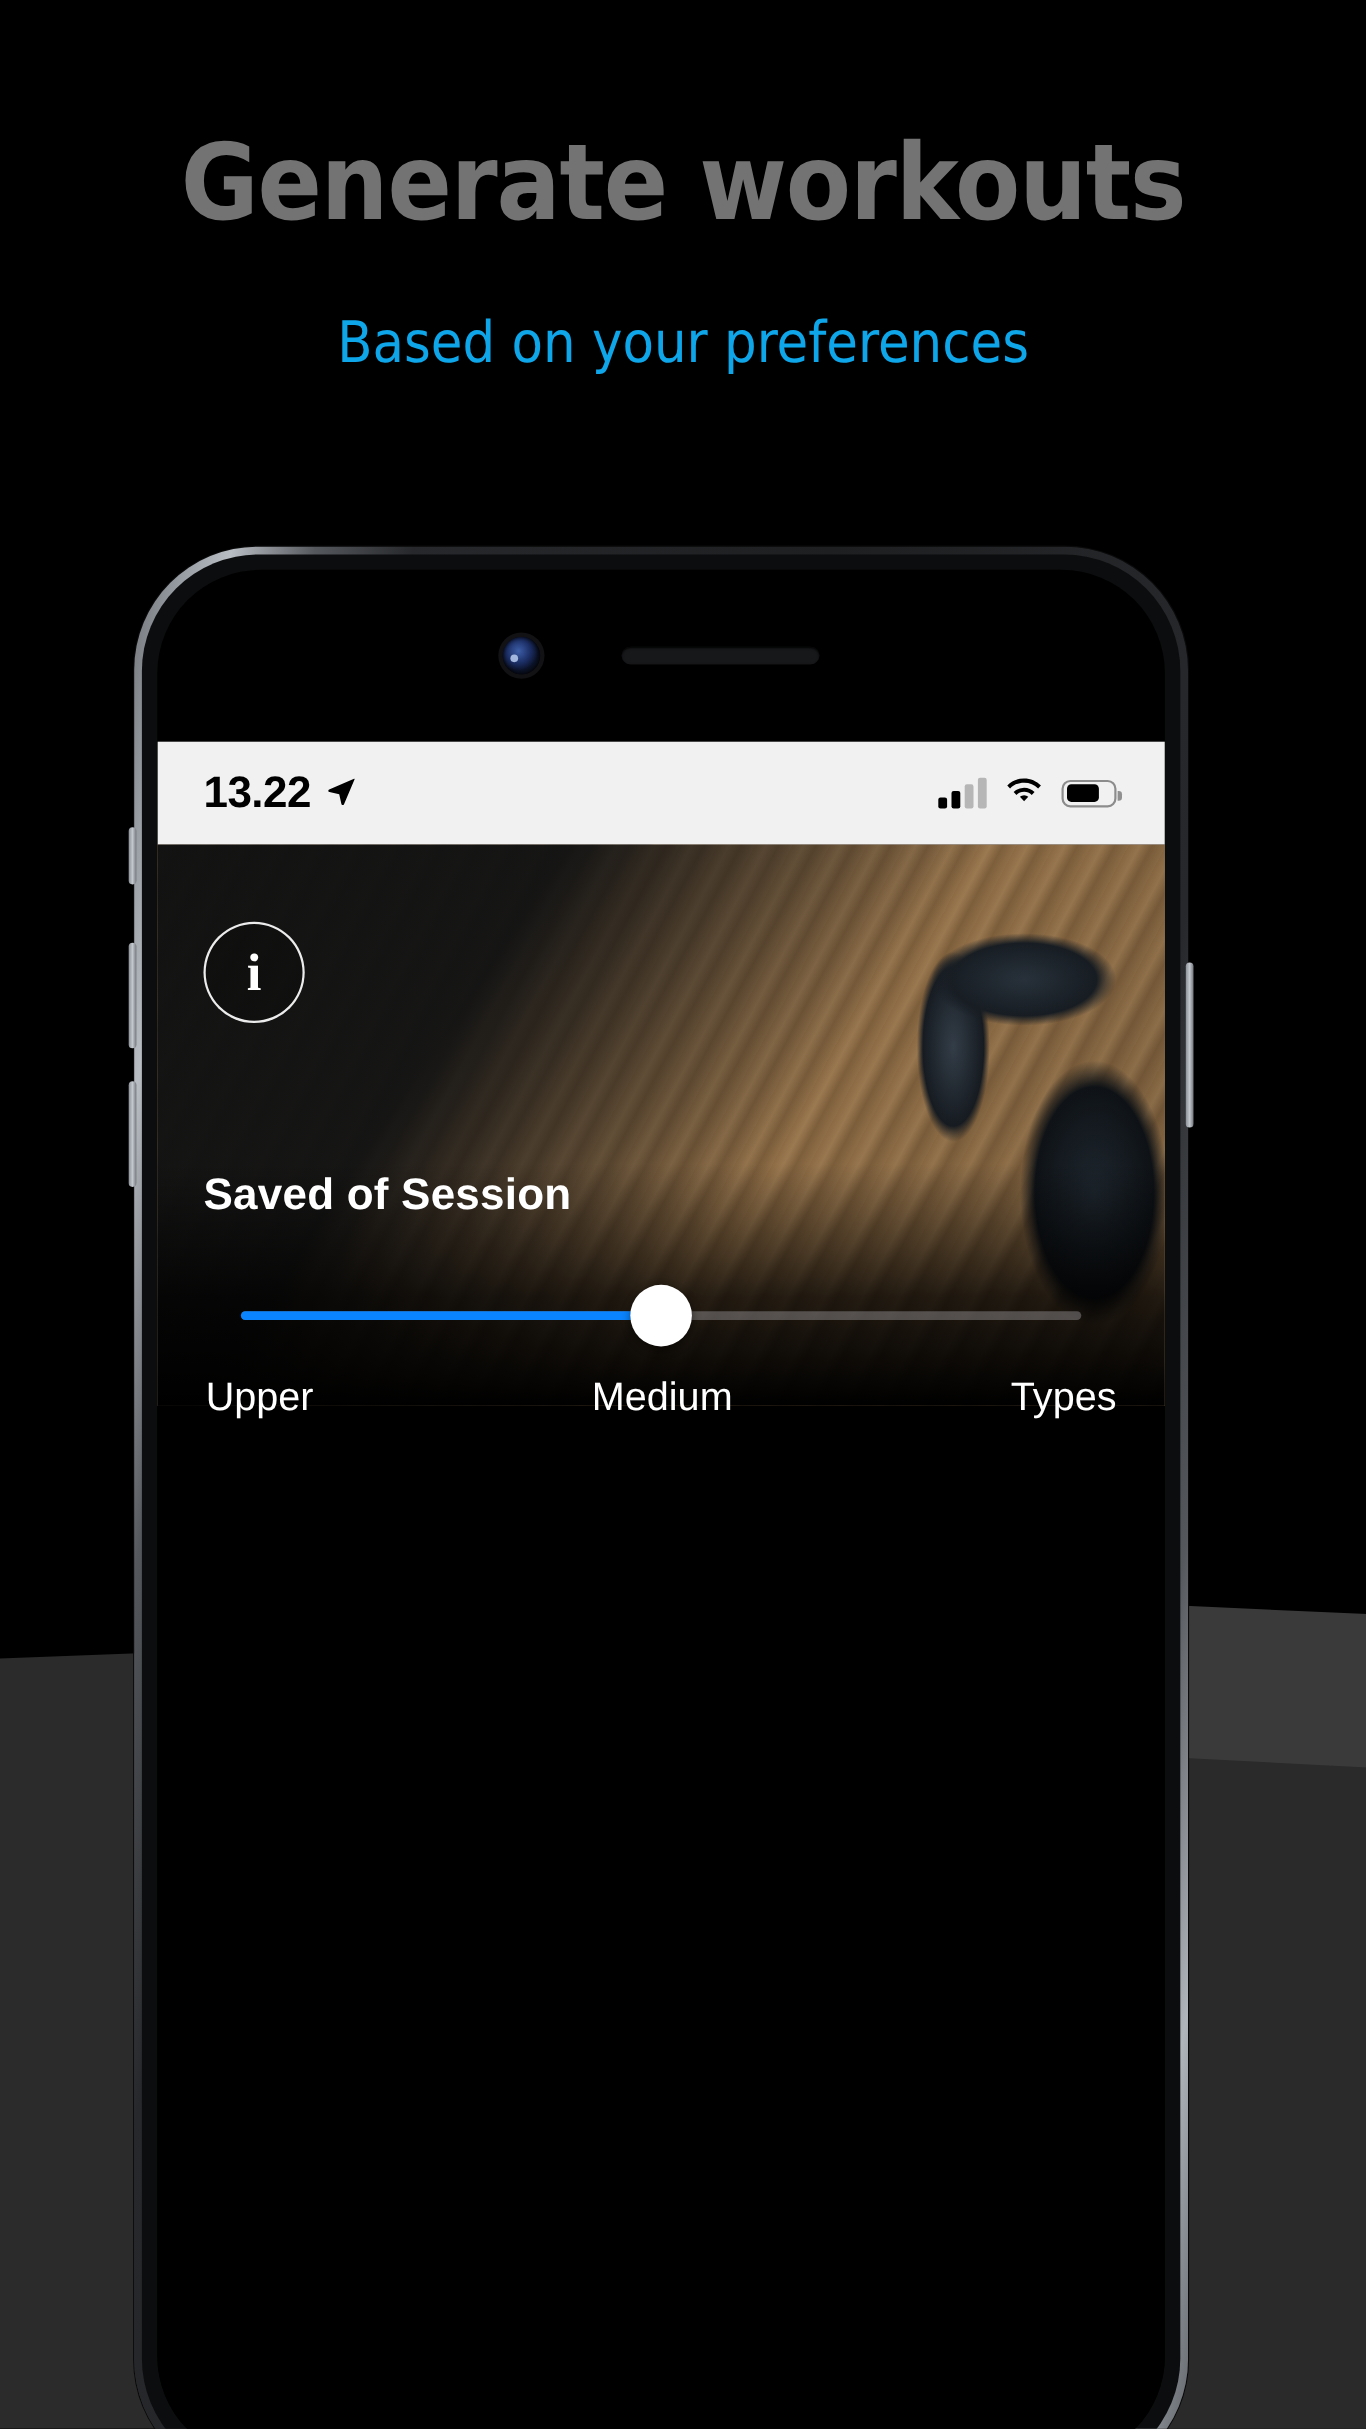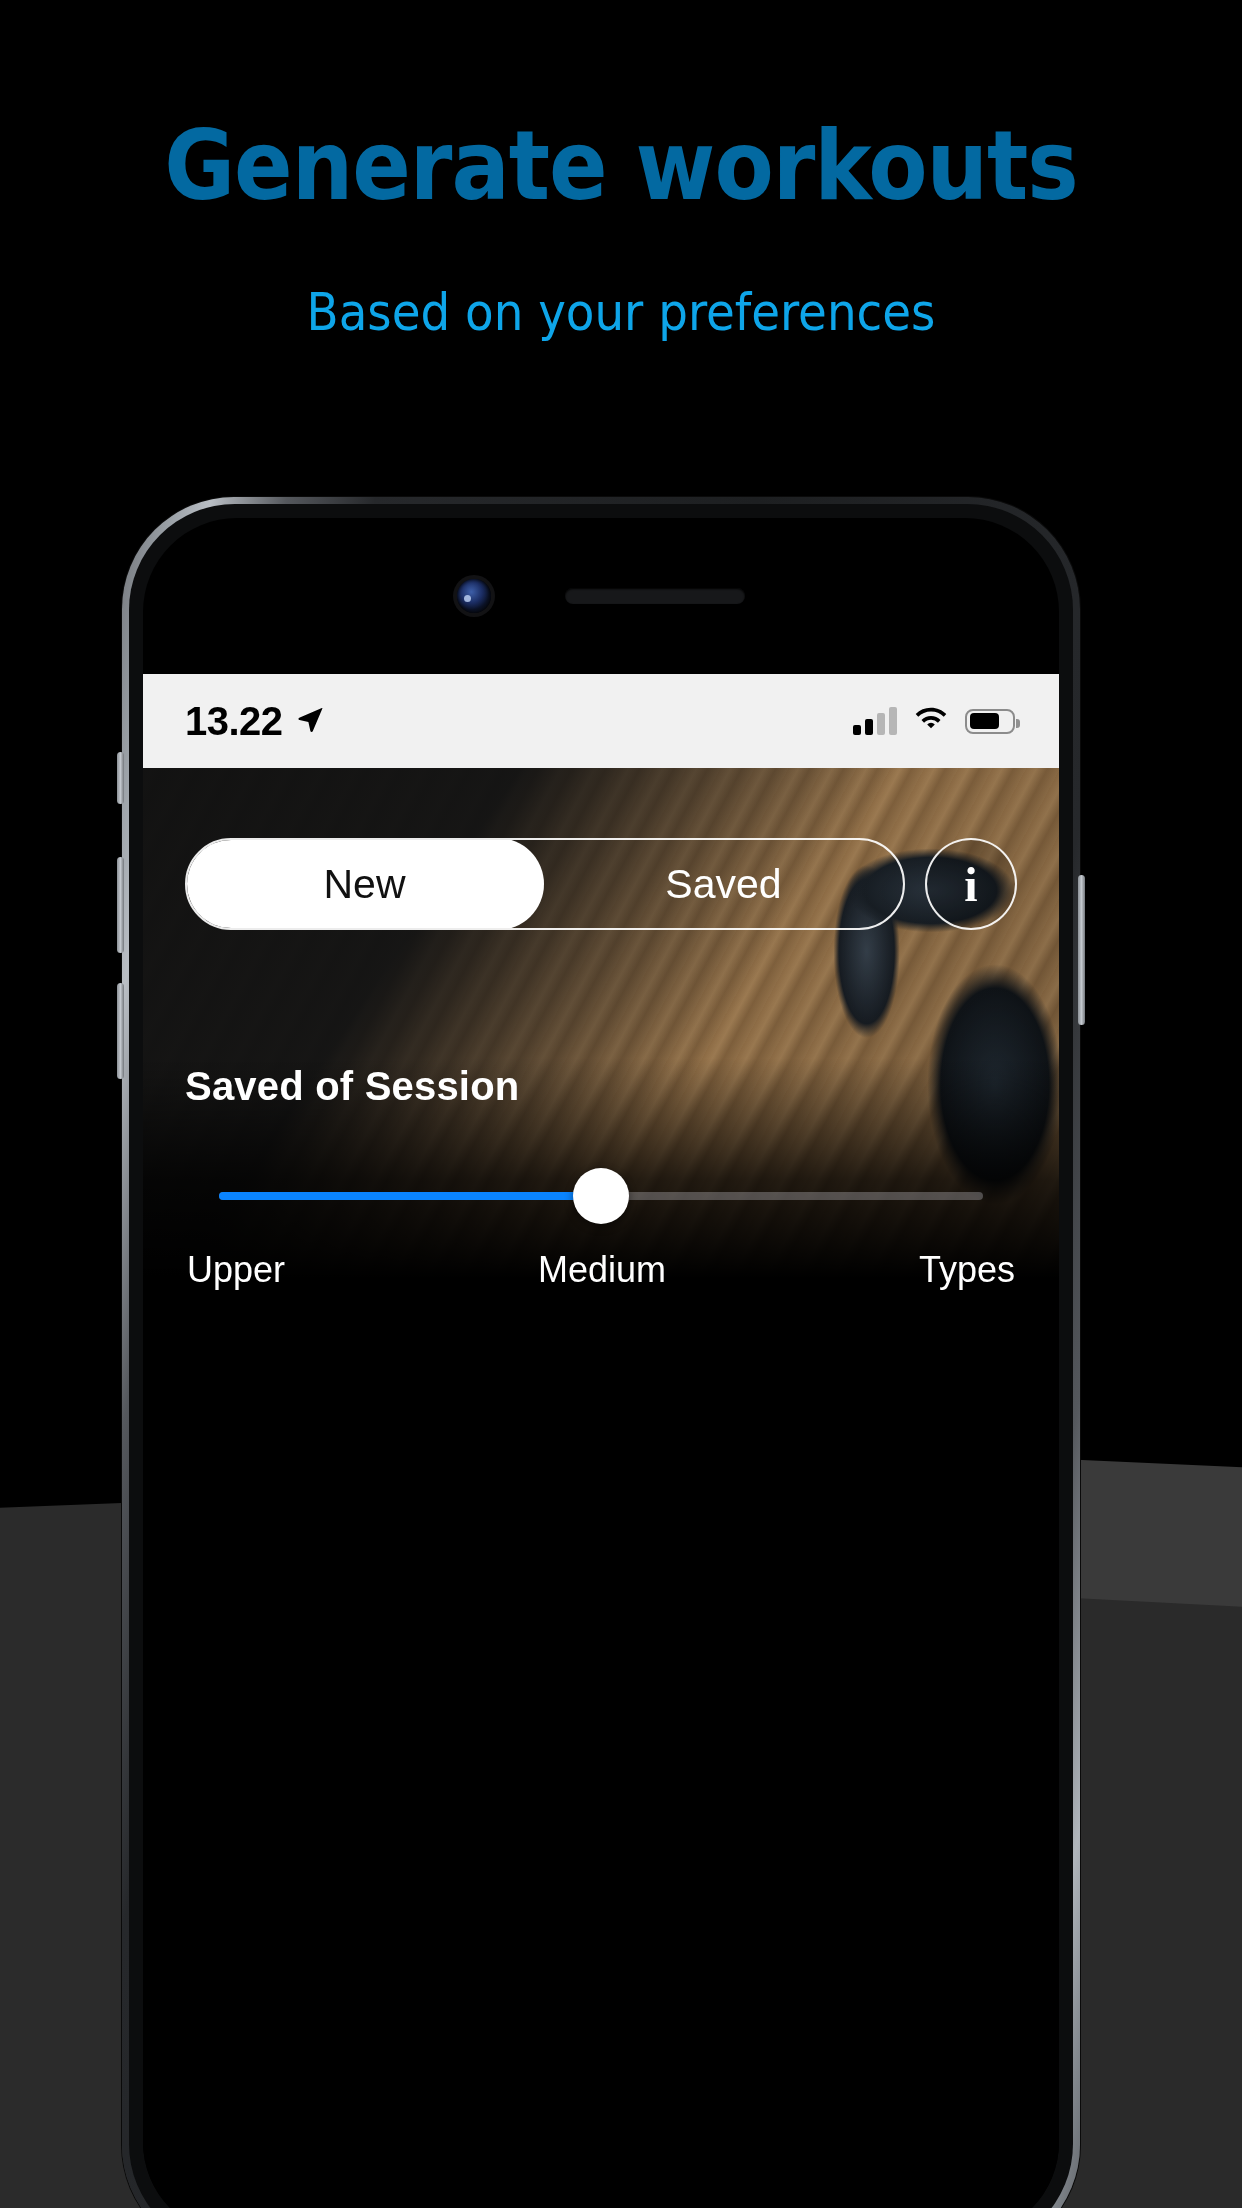--- a/index.html
+++ b/index.html
@@ -38,21 +38,21 @@
     width:600px; height:700px;
     background:#2a2a2a;
     transform:skewY(3deg);
     transform-origin:top right;
   }
 
   
   .promo-head{
     position:absolute; top:116px; left:0; width:1242px;
     text-align:center;
-    color:#0369a1;
+    color:#737373;
     font-family:"DejaVu Sans Condensed","Liberation Sans", sans-serif;
     font-weight:700;
     font-size:96px;
     letter-spacing:-1px;
     line-height:1.05;
     z-index:5;
   }
   .promo-sub{
     position:absolute; top:282px; left:0; width:1242px;
     text-align:center;
@@ -383,24 +383,20 @@
             </span>
           </div>
         </div>
 
         <div class="hero">
           <div class="hero-photo"></div>
           <div class="hero-dark"></div>
           <div class="hero-fade"></div>
 
           <div class="seg-row">
-            <div class="segmented">
-              <button class="seg-btn active">New</button>
-              <button class="seg-btn">Saved</button>
-            </div>
             <div class="info-btn">i</div>
           </div>
 
           <div class="types-block">
             <div class="sec-title">Saved of Session</div>
 
             <div class="slider-wrap">
               <div class="track">
                 <div class="fill" style="width: 50%; background: rgb(10, 132, 255);"></div>
                 <div class="thumb" style="left: 50%;"></div>

